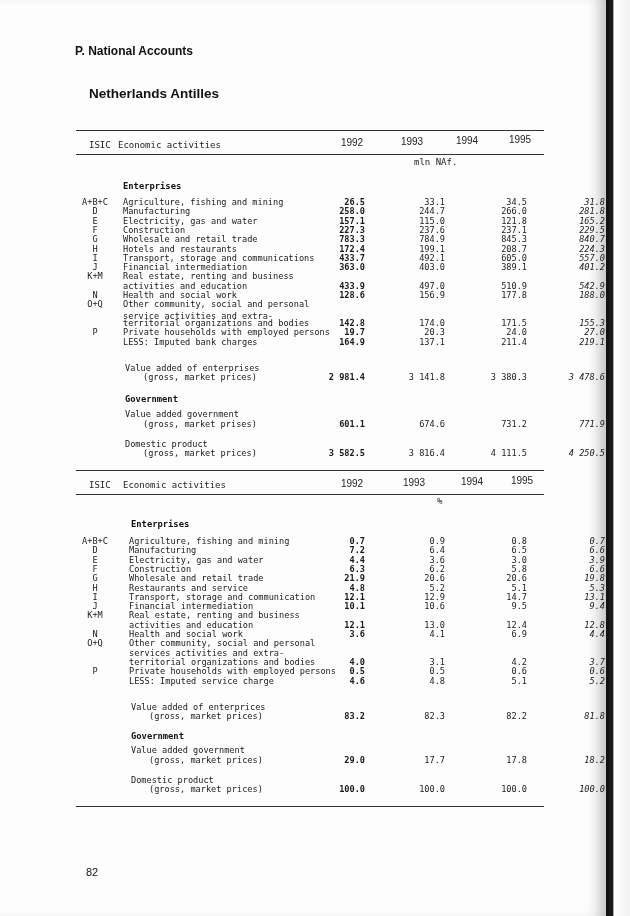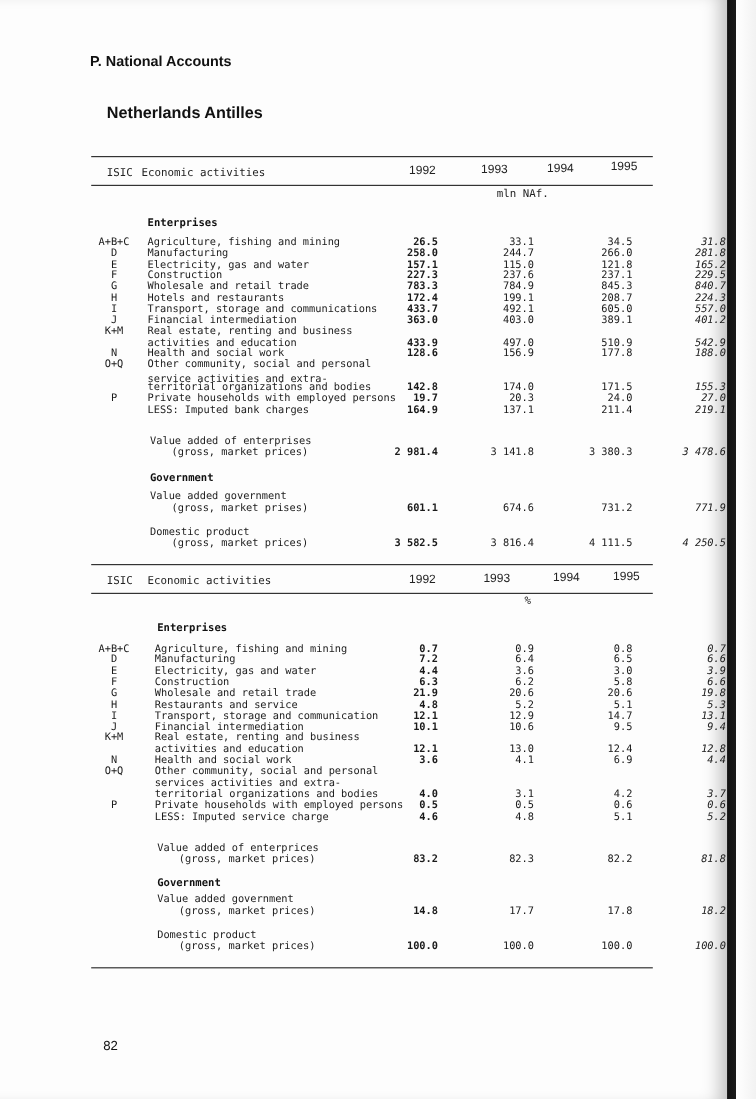--- a/index.html
+++ b/index.html
@@ -332,21 +332,21 @@
       <span class="v y1">82.3</span>
       <span class="v y2">82.2</span>
       <span class="v y3">81.8</span>
     </div>
     <div class="sub" style="left: 131px; top: 731.3px;">Government</div>
     <div class="row" style="top: 745.3px;">
       <span class="lbl" style="left:54px">Value added government</span>
     </div>
     <div class="row" style="top: 754.8px;">
       <span class="lbl" style="left:72px">(gross, market prices)</span>
-      <span class="v y0">14.8</span>
+      <span class="v y0">29.0</span>
       <span class="v y1">17.7</span>
       <span class="v y2">17.8</span>
       <span class="v y3">18.2</span>
     </div>
     <div class="row" style="top: 774.8px;">
       <span class="lbl" style="left:54px">Domestic product</span>
     </div>
     <div class="row" style="top: 784.3px;">
       <span class="lbl" style="left:72px">(gross, market prices)</span>
       <span class="v y0">100.0</span>

